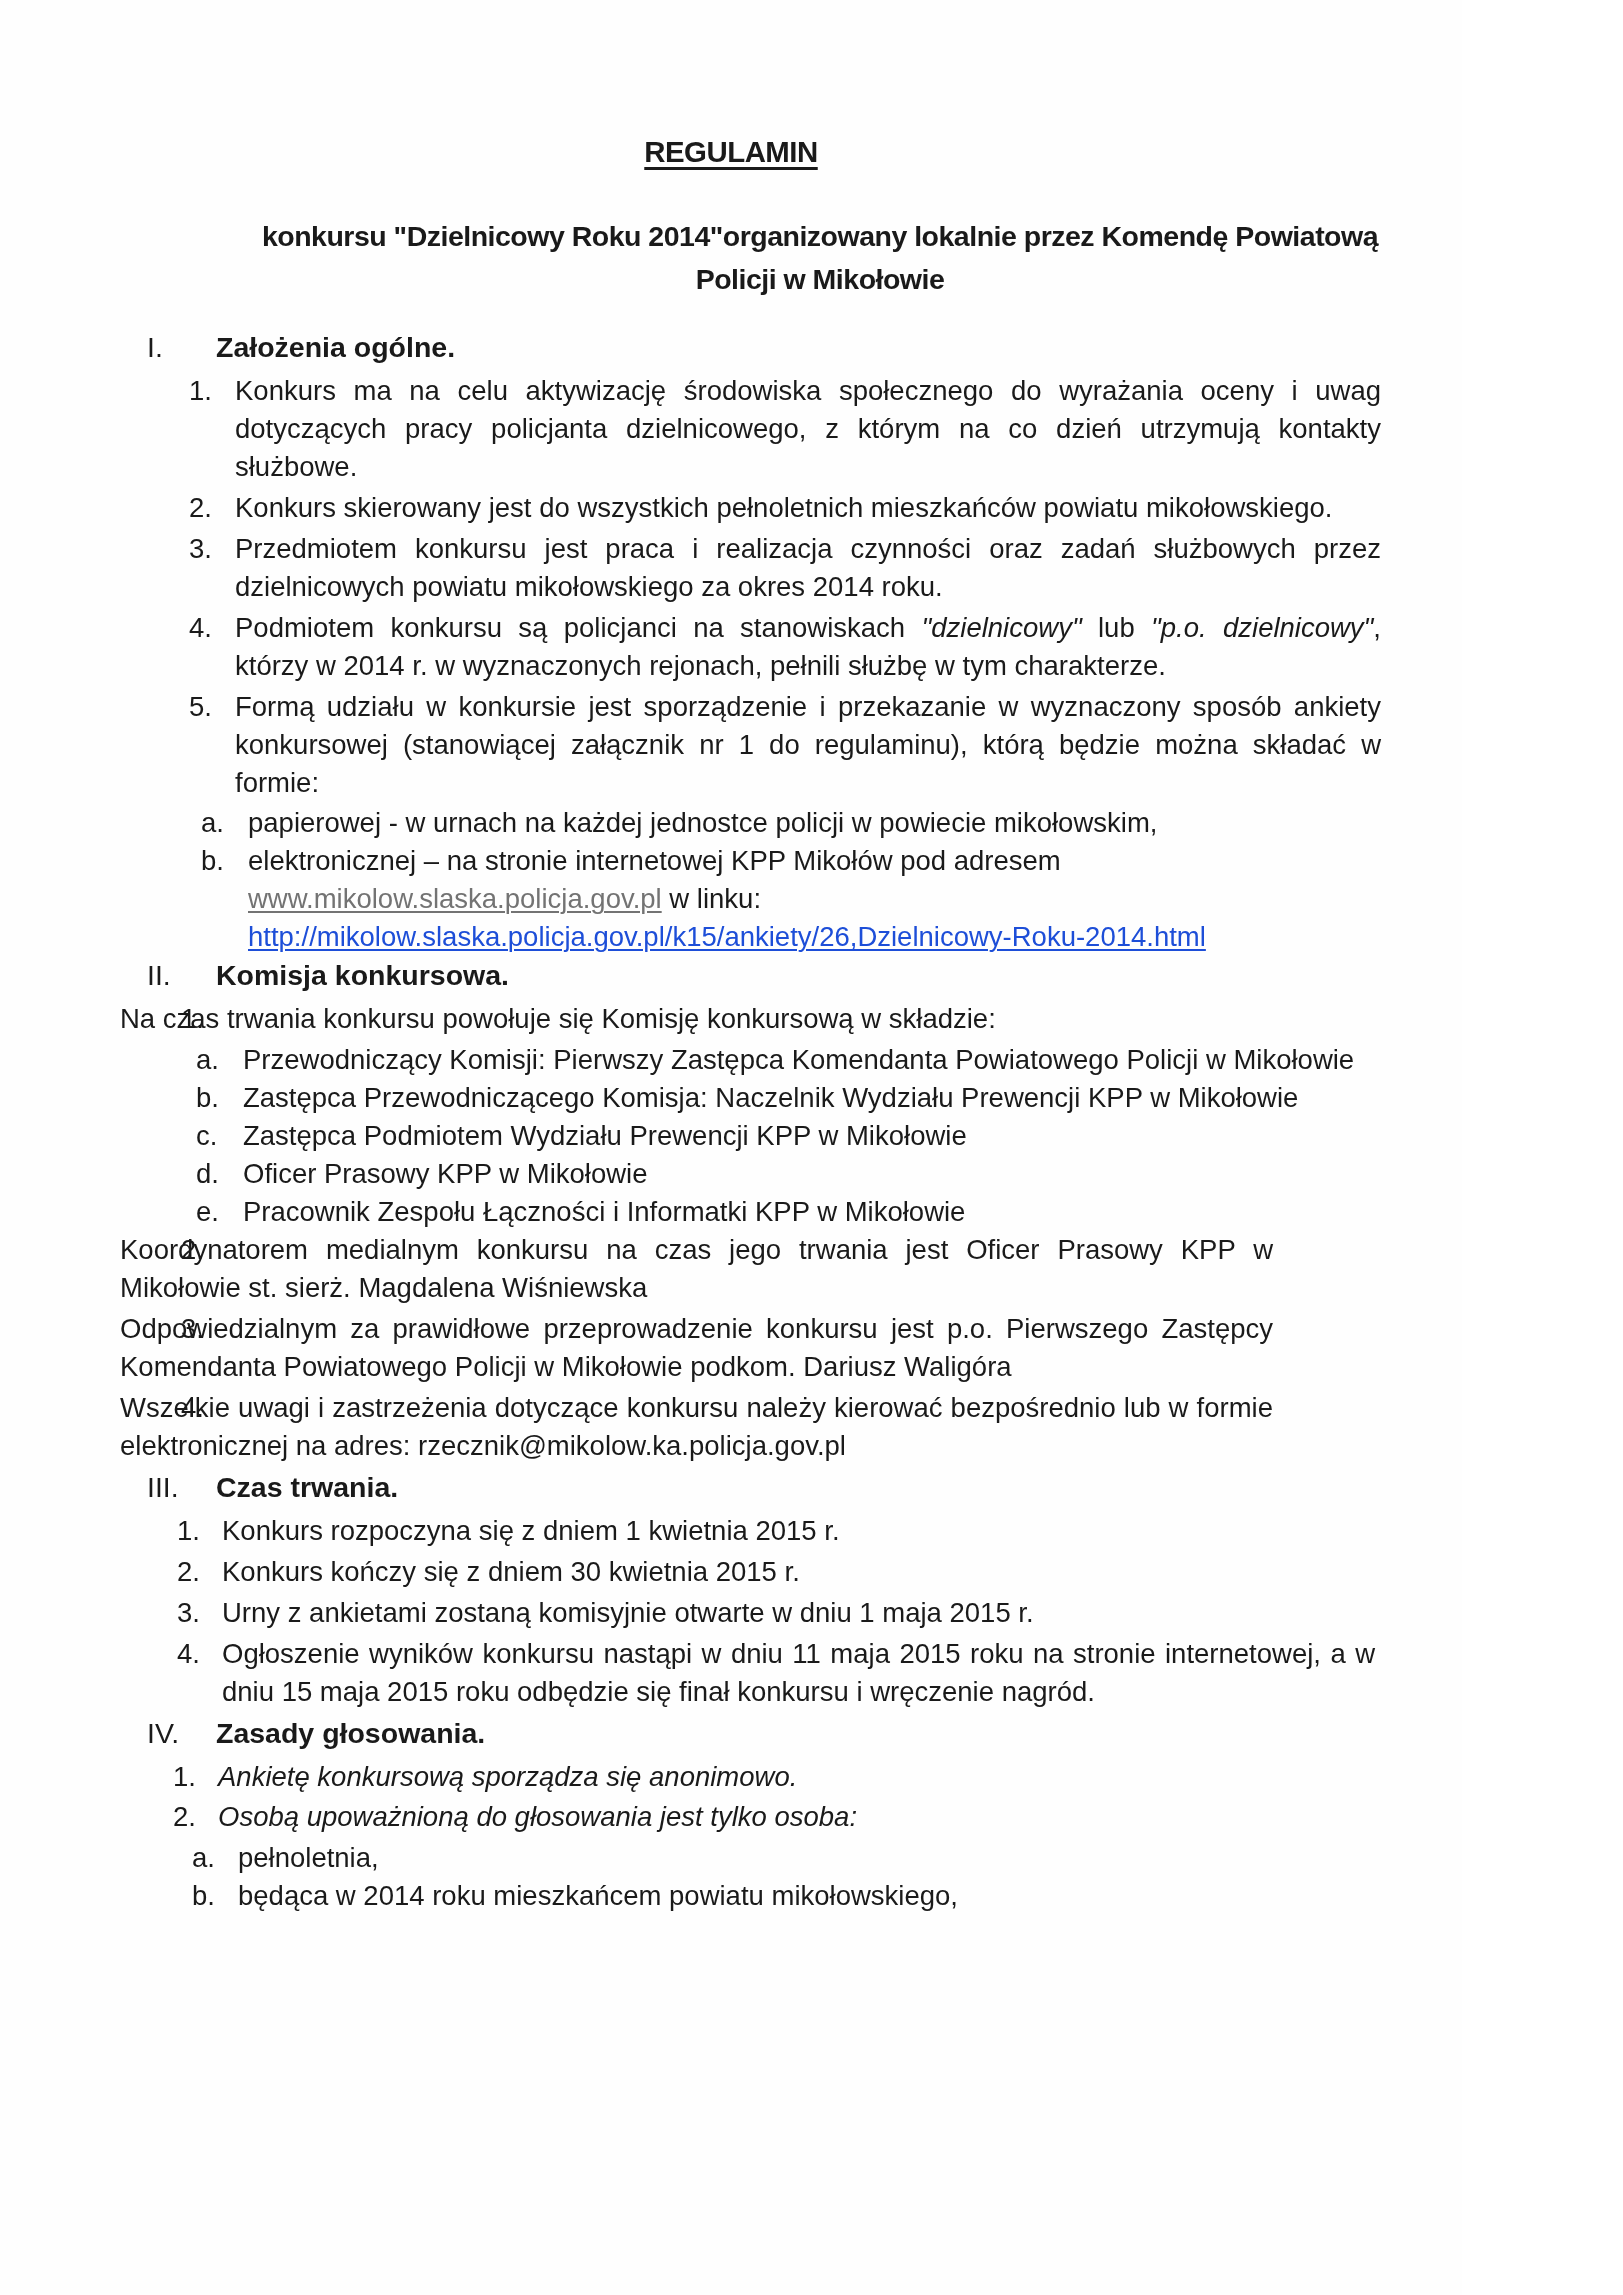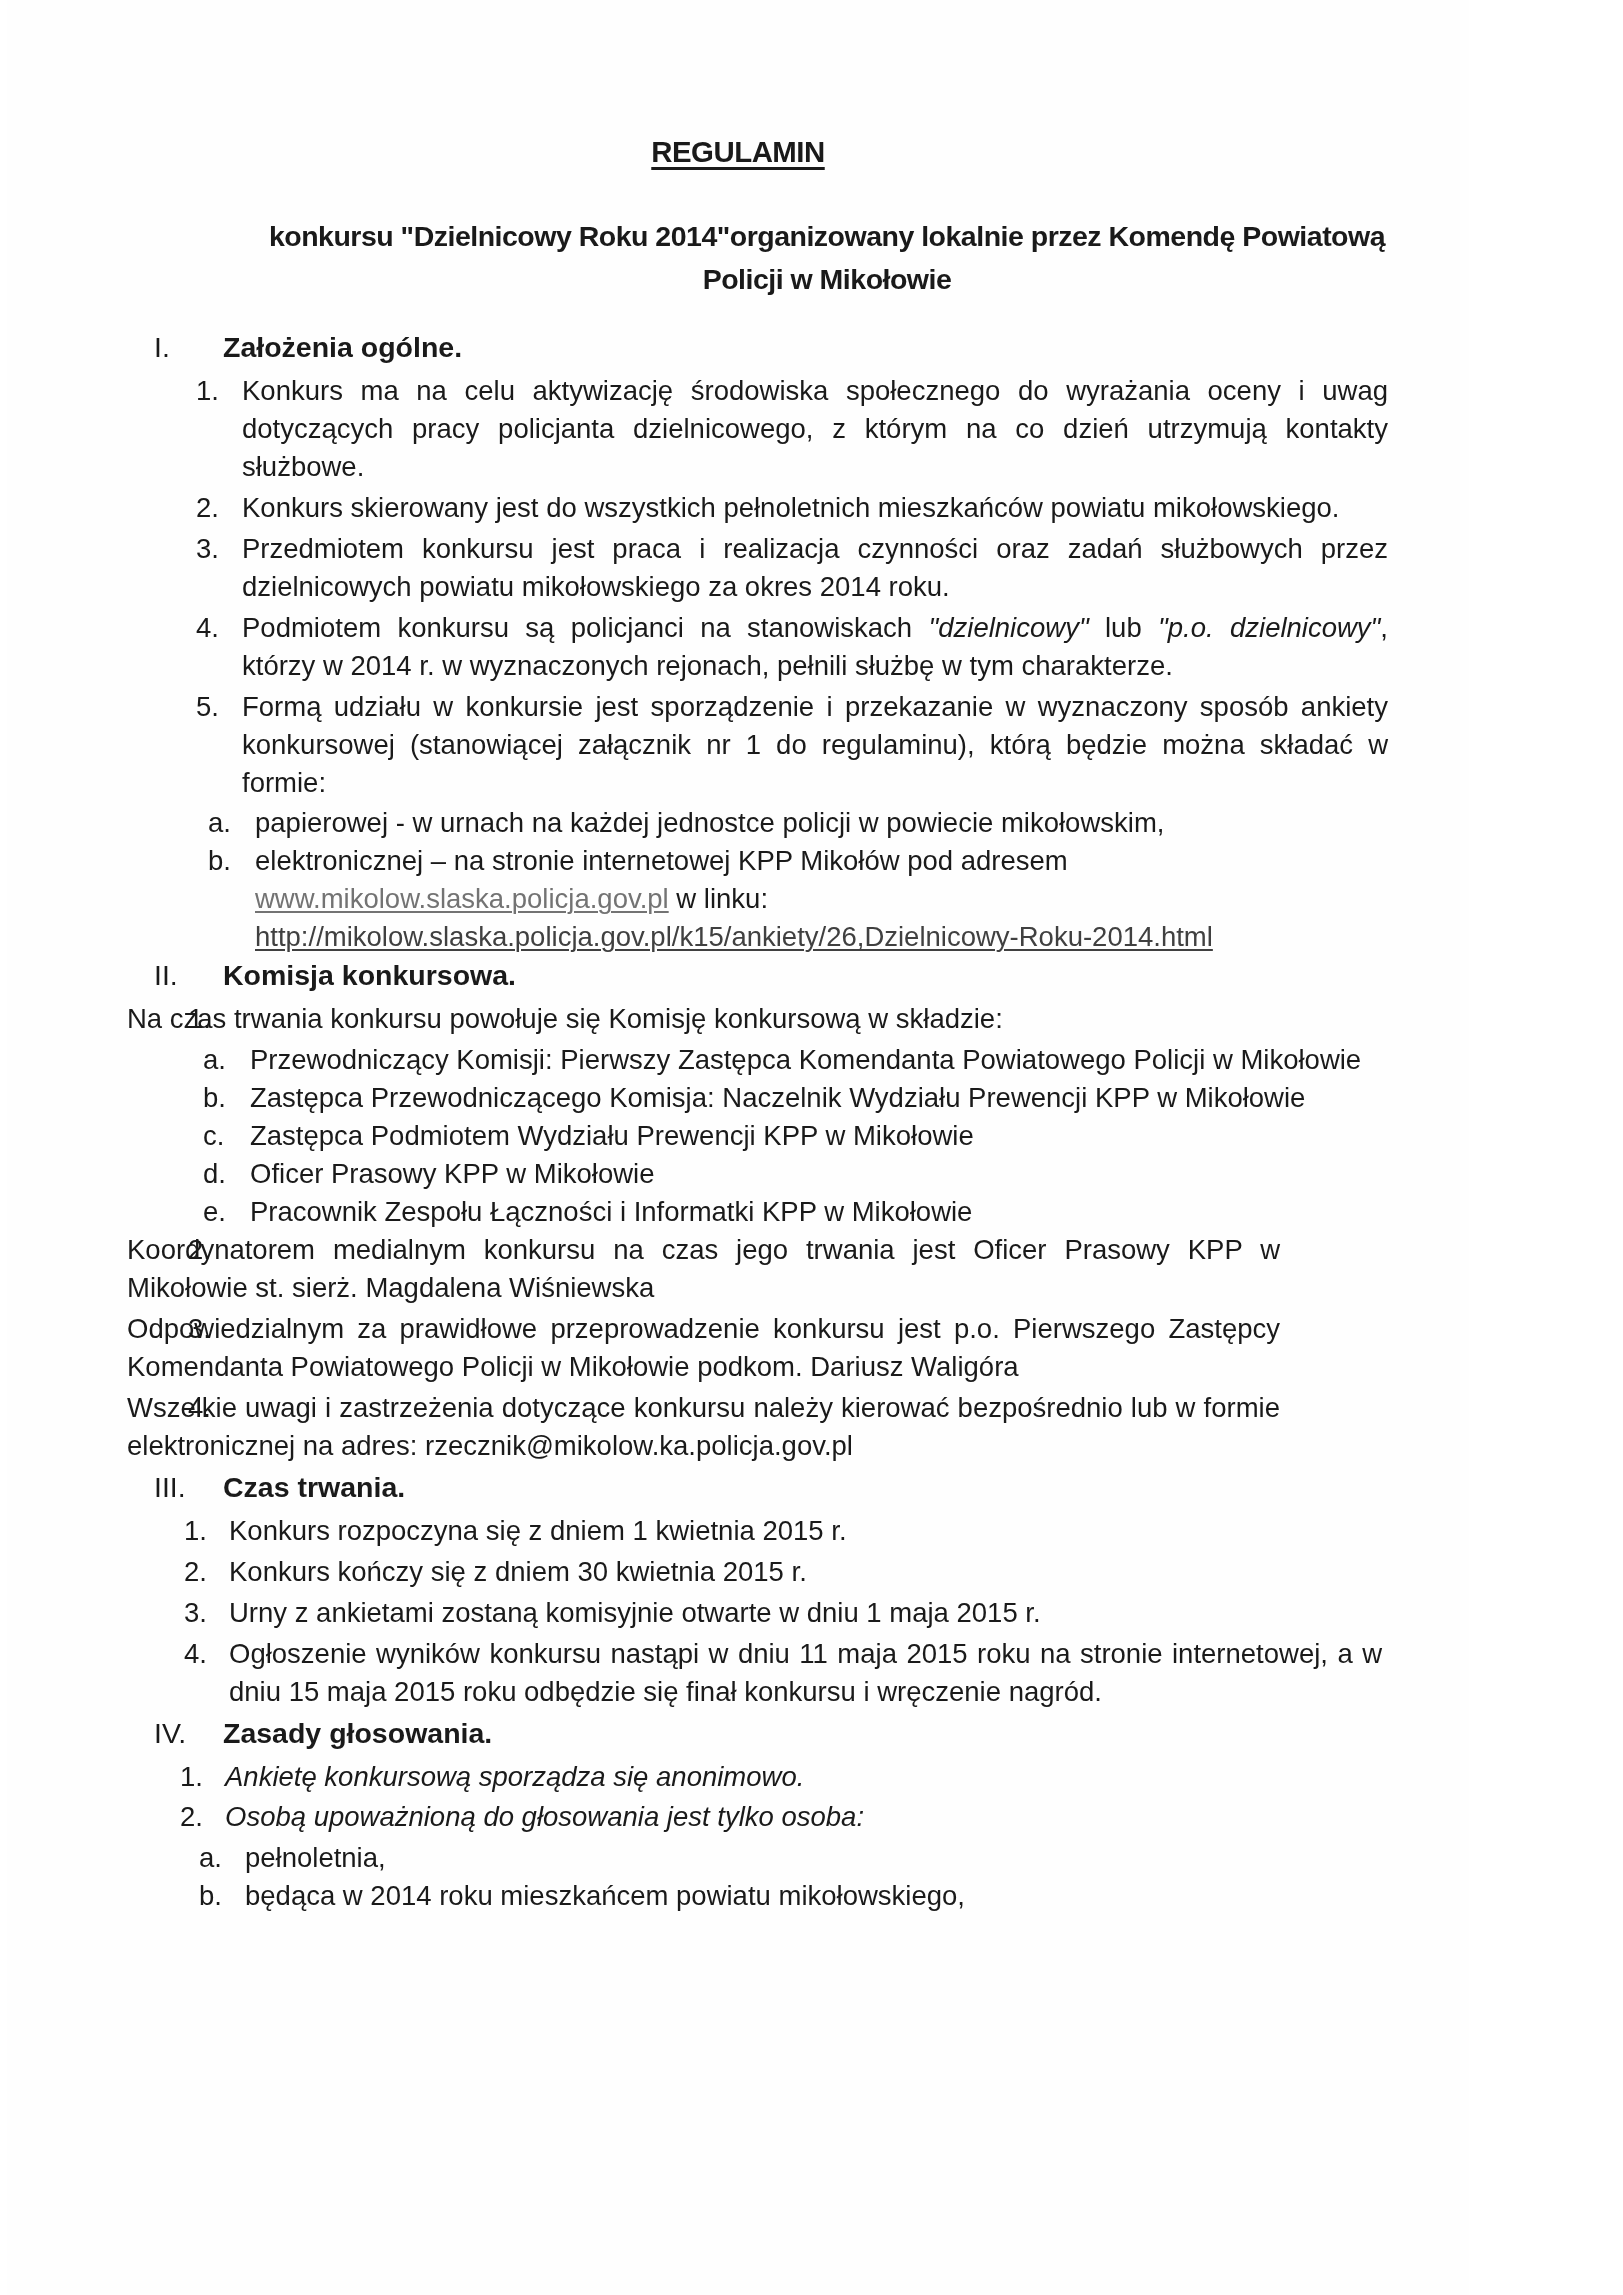--- a/index.html
+++ b/index.html
@@ -10,21 +10,21 @@
     body {
       width: 1623px;
       height: 2295px;
       position: relative;
       overflow: hidden;
       font-family: "Liberation Sans", "DejaVu Sans", sans-serif;
       color: #1a1a1a;
     }
     .page {
       position: absolute;
-      left: 7px; top: 0;
+      left: 0; top: 0;
       width: 1462px;
       height: 2295px;
       background: #fefefe;
     }
     .title {
       position: absolute;
       left: 0; right: 0;
       top: 133px;
       text-align: center;
       font-weight: bold;
@@ -165,21 +165,21 @@
 
       <div class="sub">
         <span class="sub-num">a.</span>
         <div class="sub-text">papierowej - w urnach na każdej jednostce policji w powiecie mikołowskim,</div>
       </div>
       <div class="sub">
         <span class="sub-num">b.</span>
         <div class="sub-text">
           <div>elektronicznej – na stronie internetowej KPP Mikołów pod adresem</div>
           <div><a class="link" style="color: #737373;">www.mikolow.slaska.policja.gov.pl</a><span> w linku:</span></div>
-          <div><a class="link" style="color: #404040;">http://mikolow.slaska.policja.gov.pl/k15/ankiety/26,Dzielnicowy-Roku-2014.html</a></div>
+          <div><a class="link" style="color: #1d4ed8;">http://mikolow.slaska.policja.gov.pl/k15/ankiety/26,Dzielnicowy-Roku-2014.html</a></div>
         </div>
       </div>
     </div>
 
     <div class="section sec2">
       <div class="sec-head">
         <span class="sec-num">II.</span>
         <span class="sec-title">Komisja konkursowa.</span>
       </div>
 

